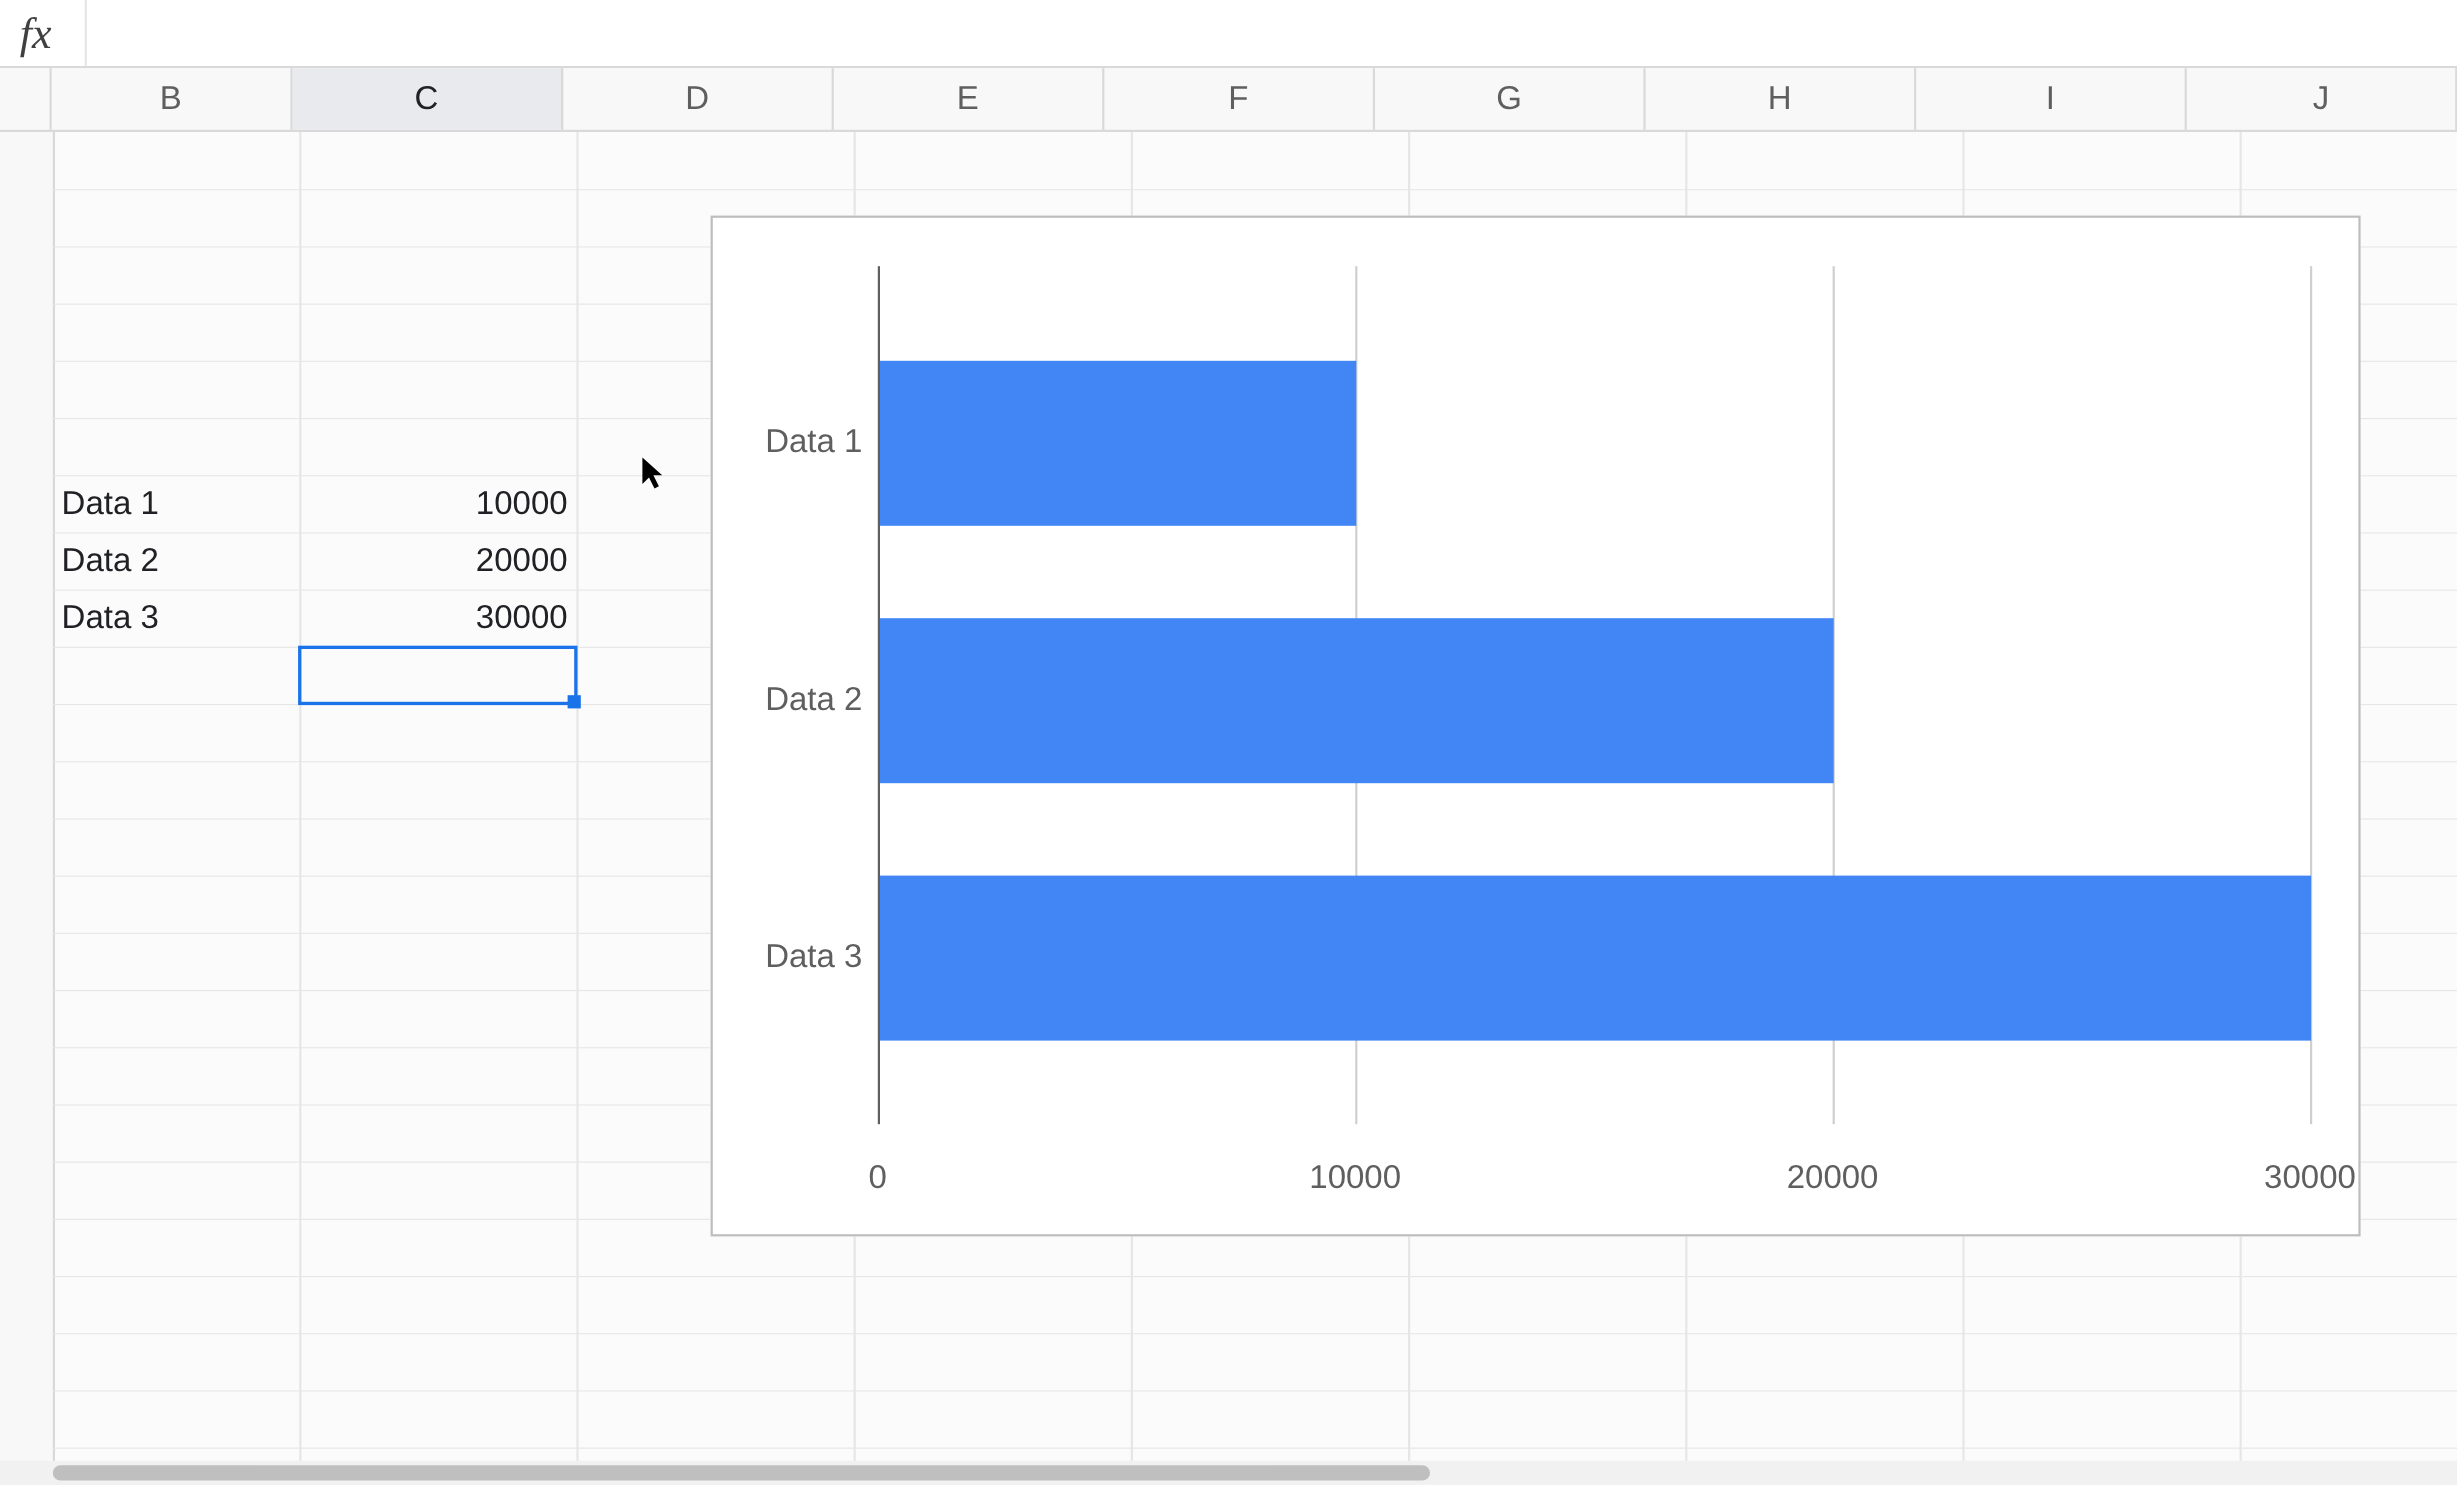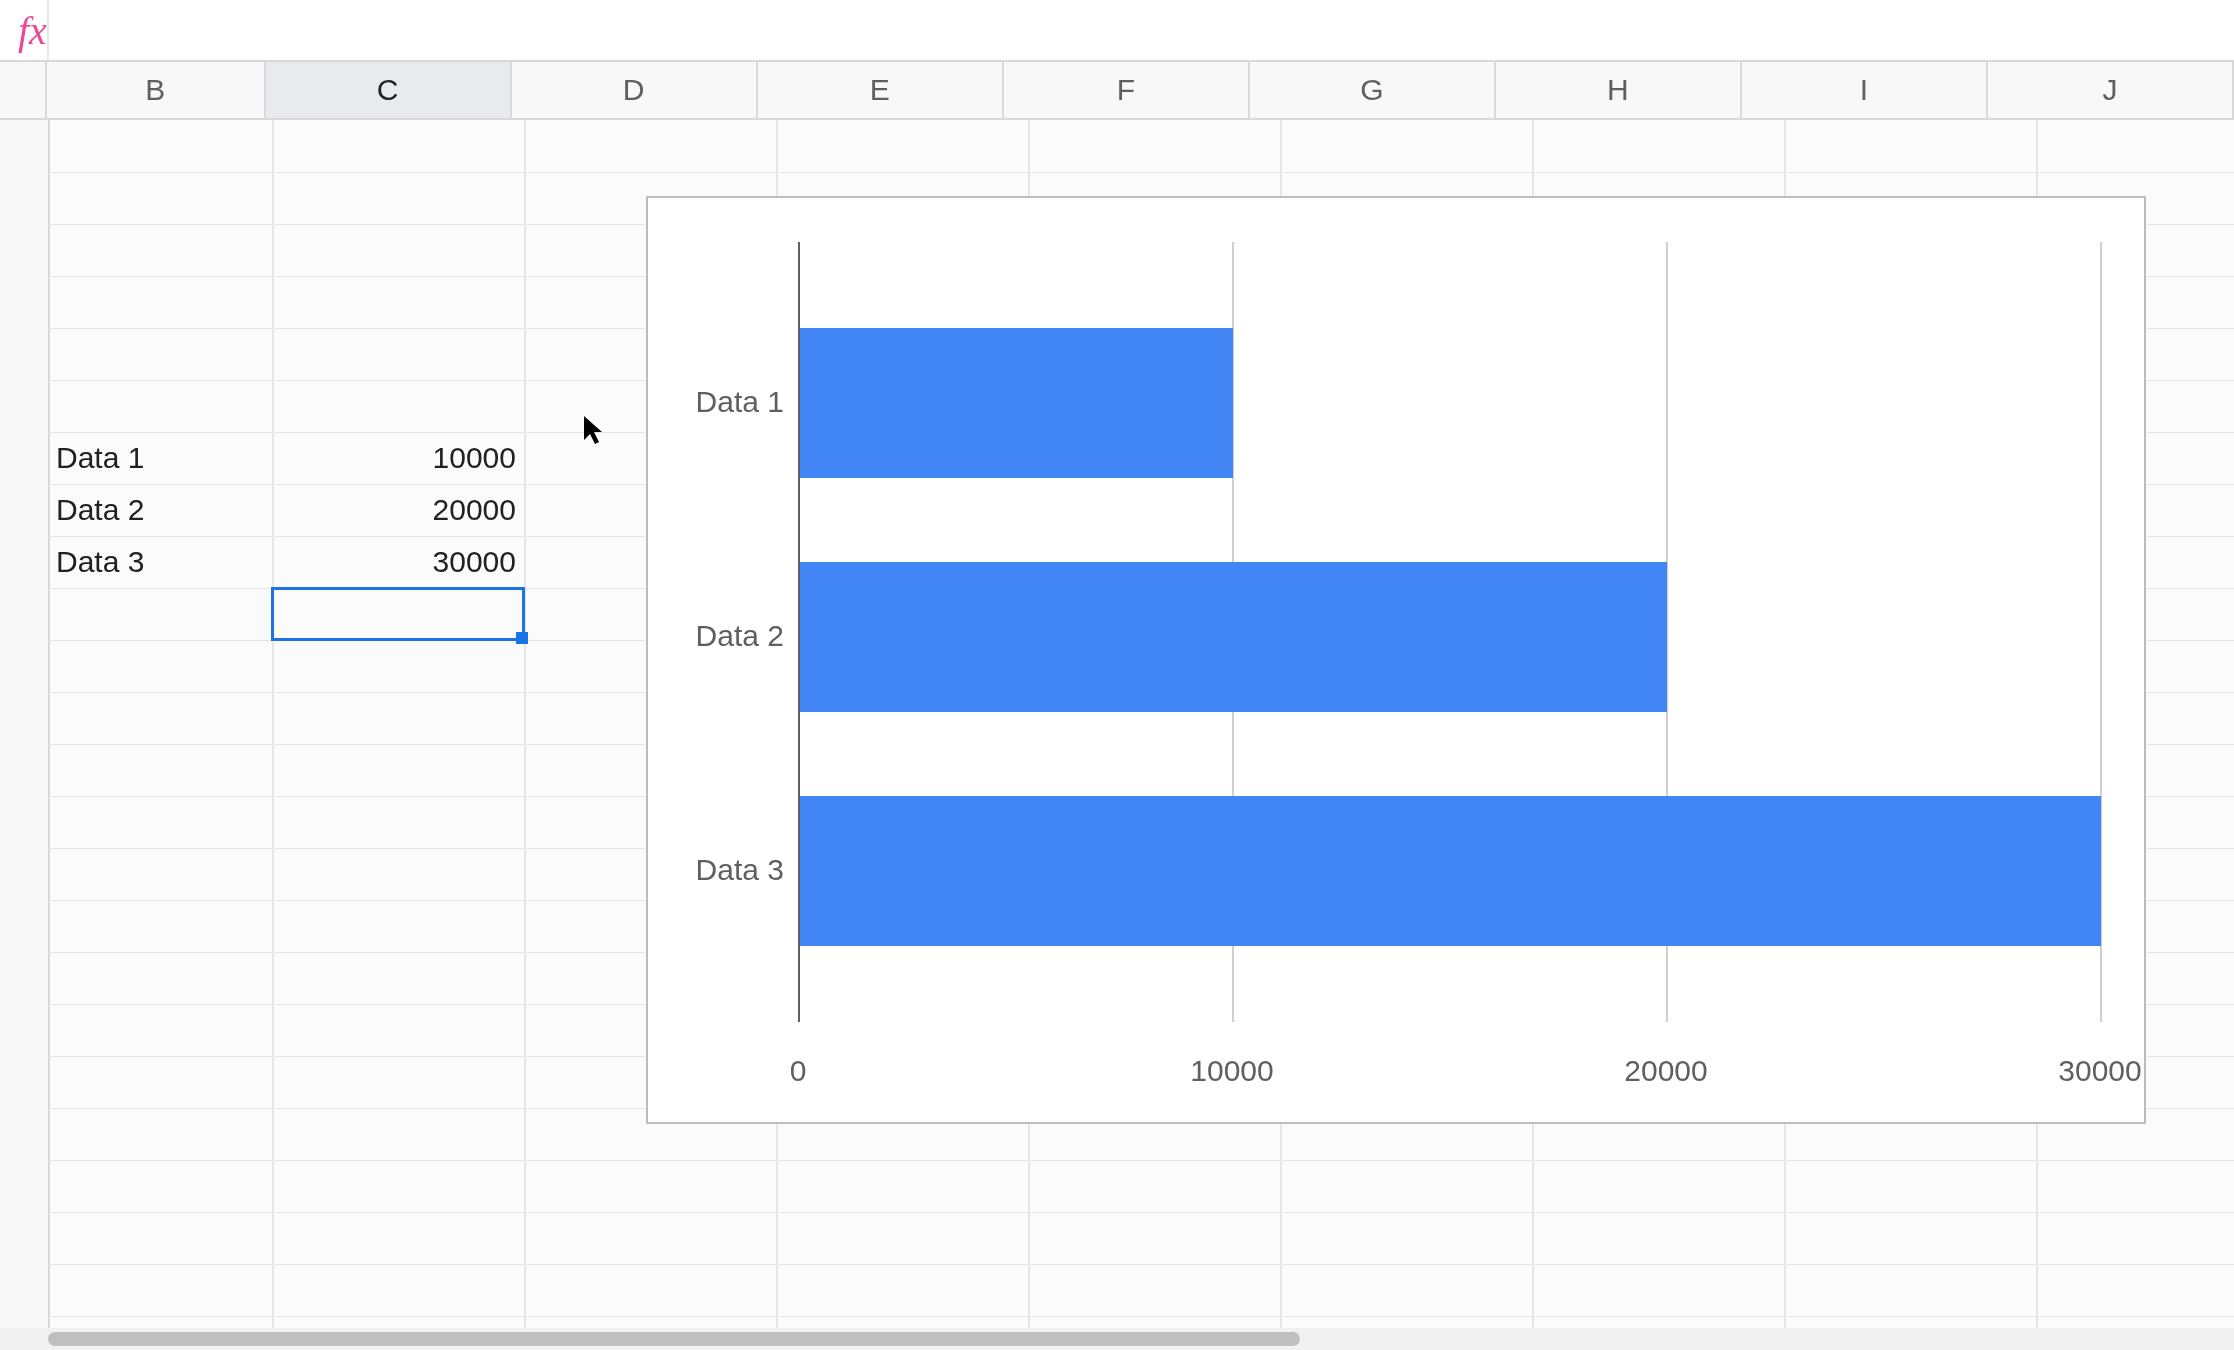--- a/index.html
+++ b/index.html
@@ -21,22 +21,23 @@
     height: 60px;
     border-bottom: 2px solid #d9d9d9;
     background: #ffffff;
     display: flex;
     align-items: center;
   }
   .formula-bar .fx {
     font-style: italic;
     font-family: "Times New Roman", serif;
     font-size: 40px;
-    color: #ec4899;
+    color: #404040;
     padding-left: 18px;
+    padding-right: 30px;
     border-right: 2px solid #e6e6e6;
     height: 100%;
     display: flex;
     align-items: center;
   }
 
   
   .col-headers {
     position: absolute;
     left: 0; top: 62px;

